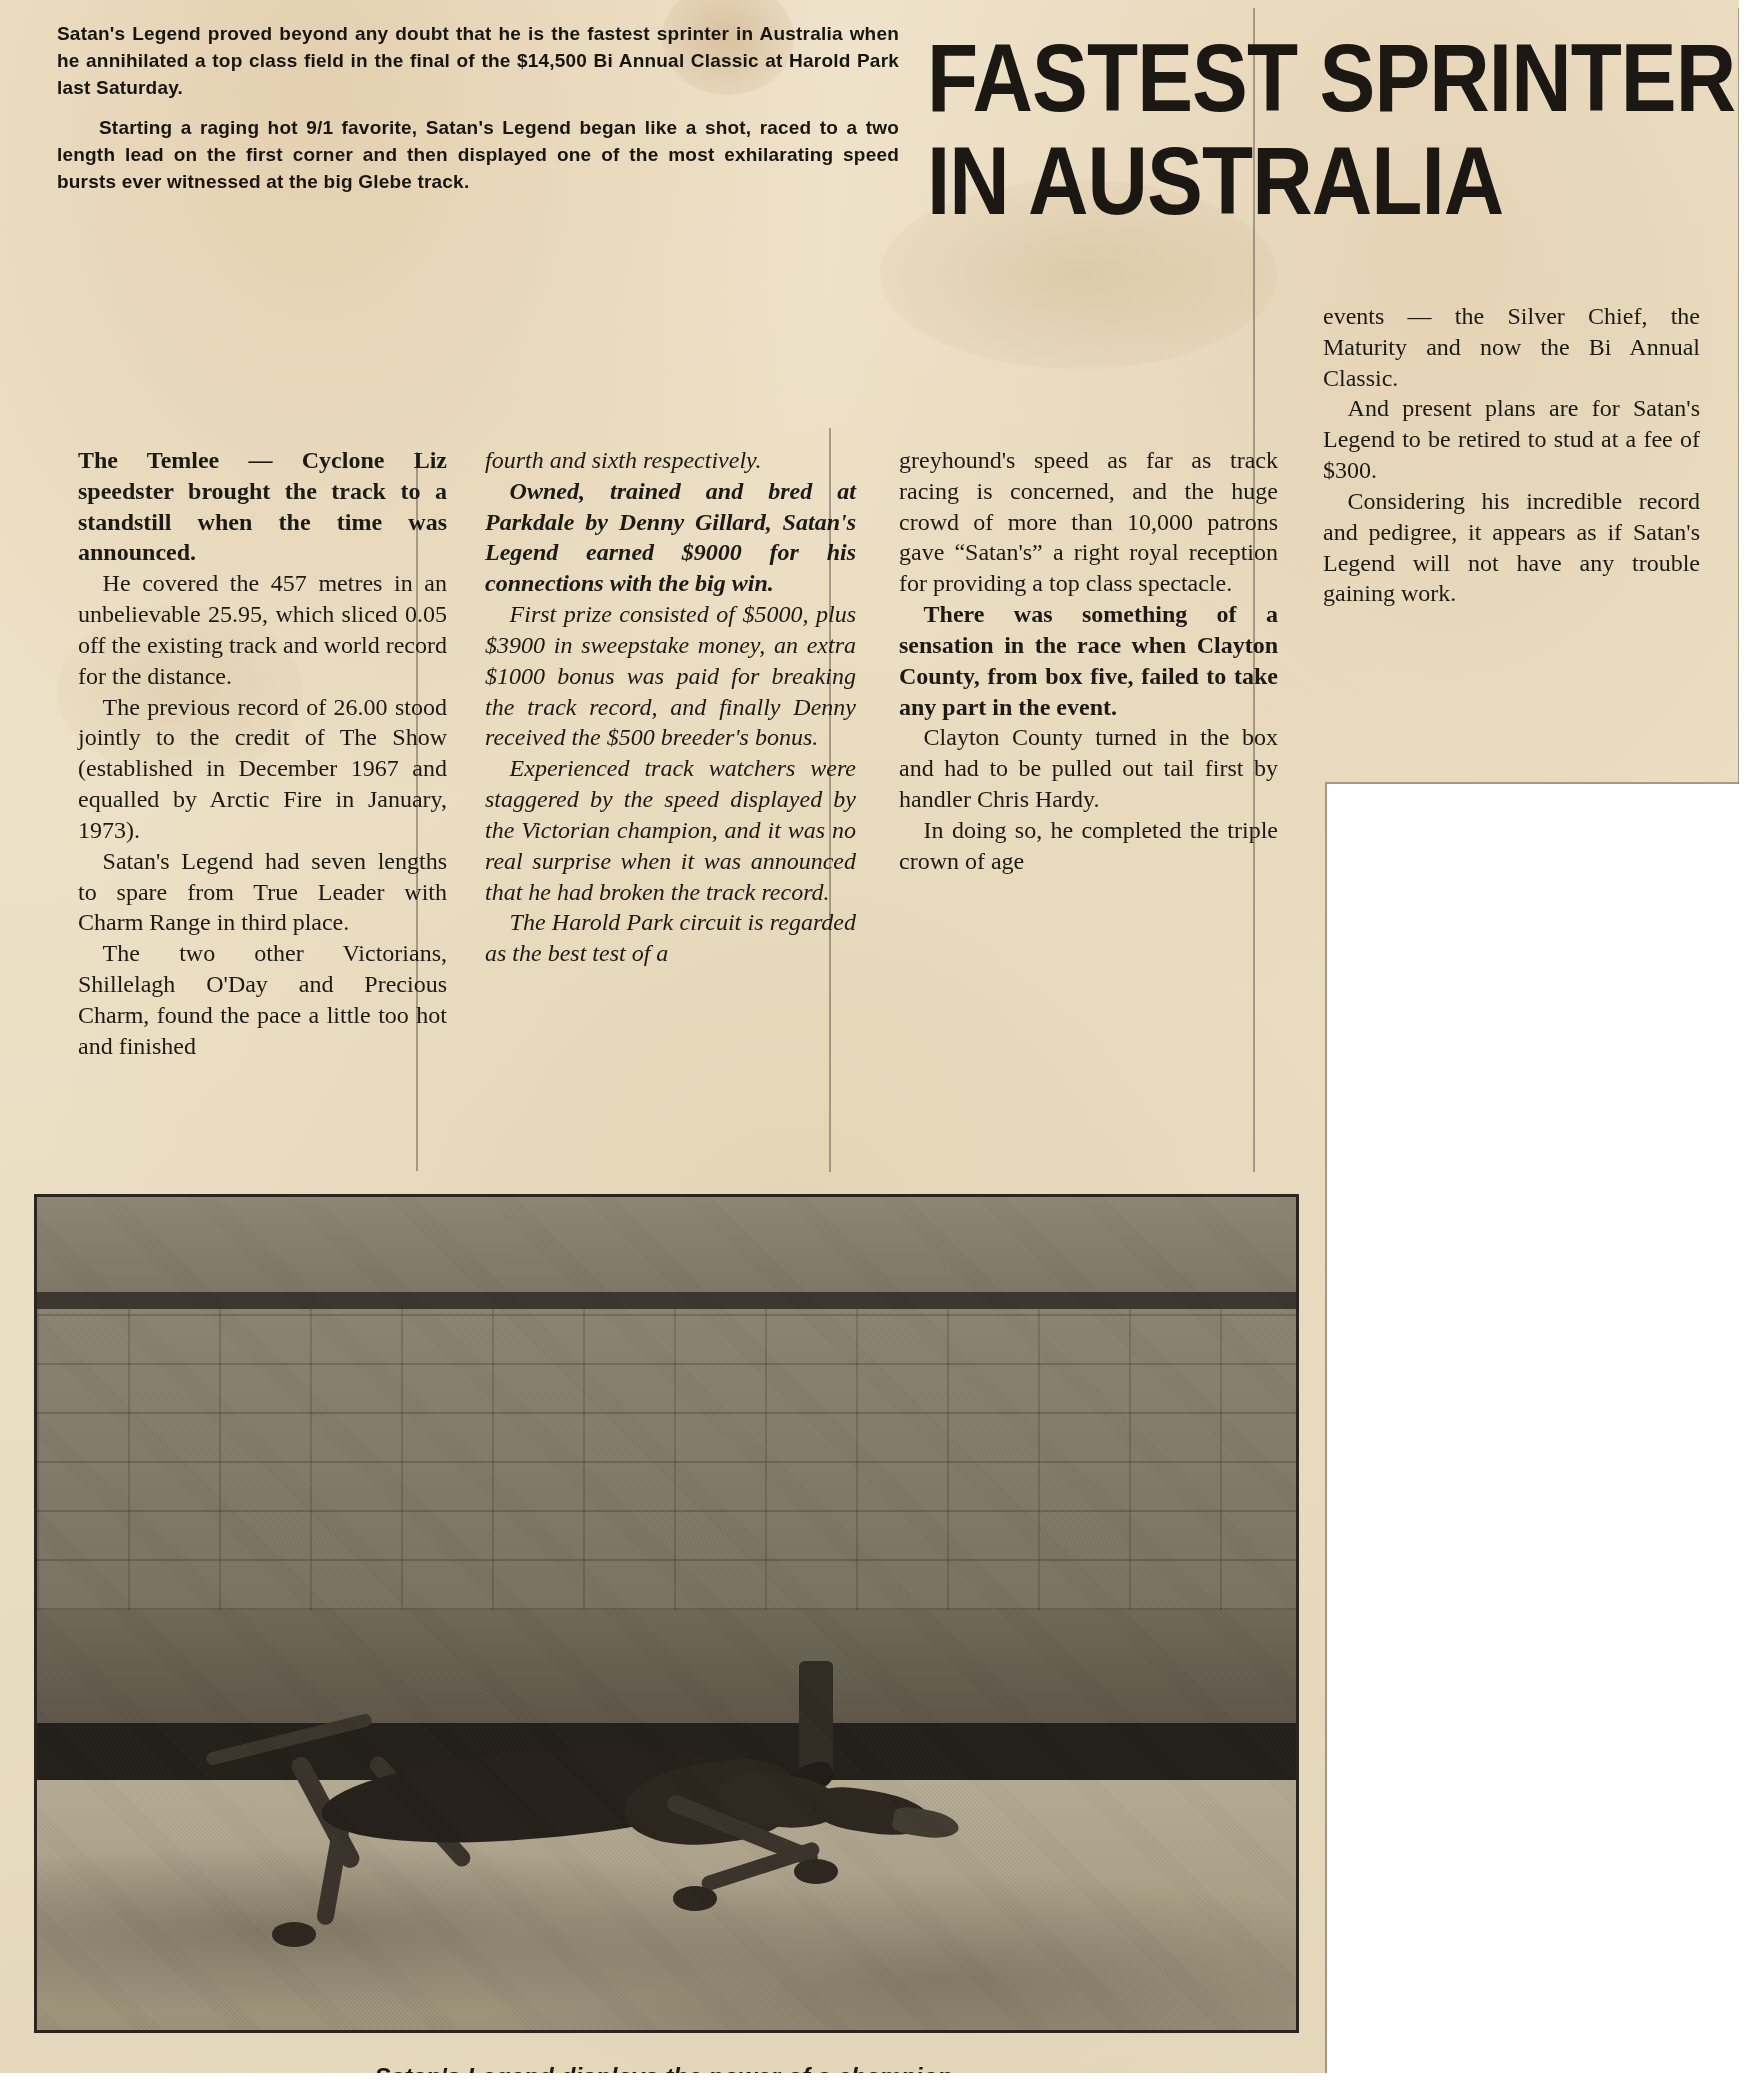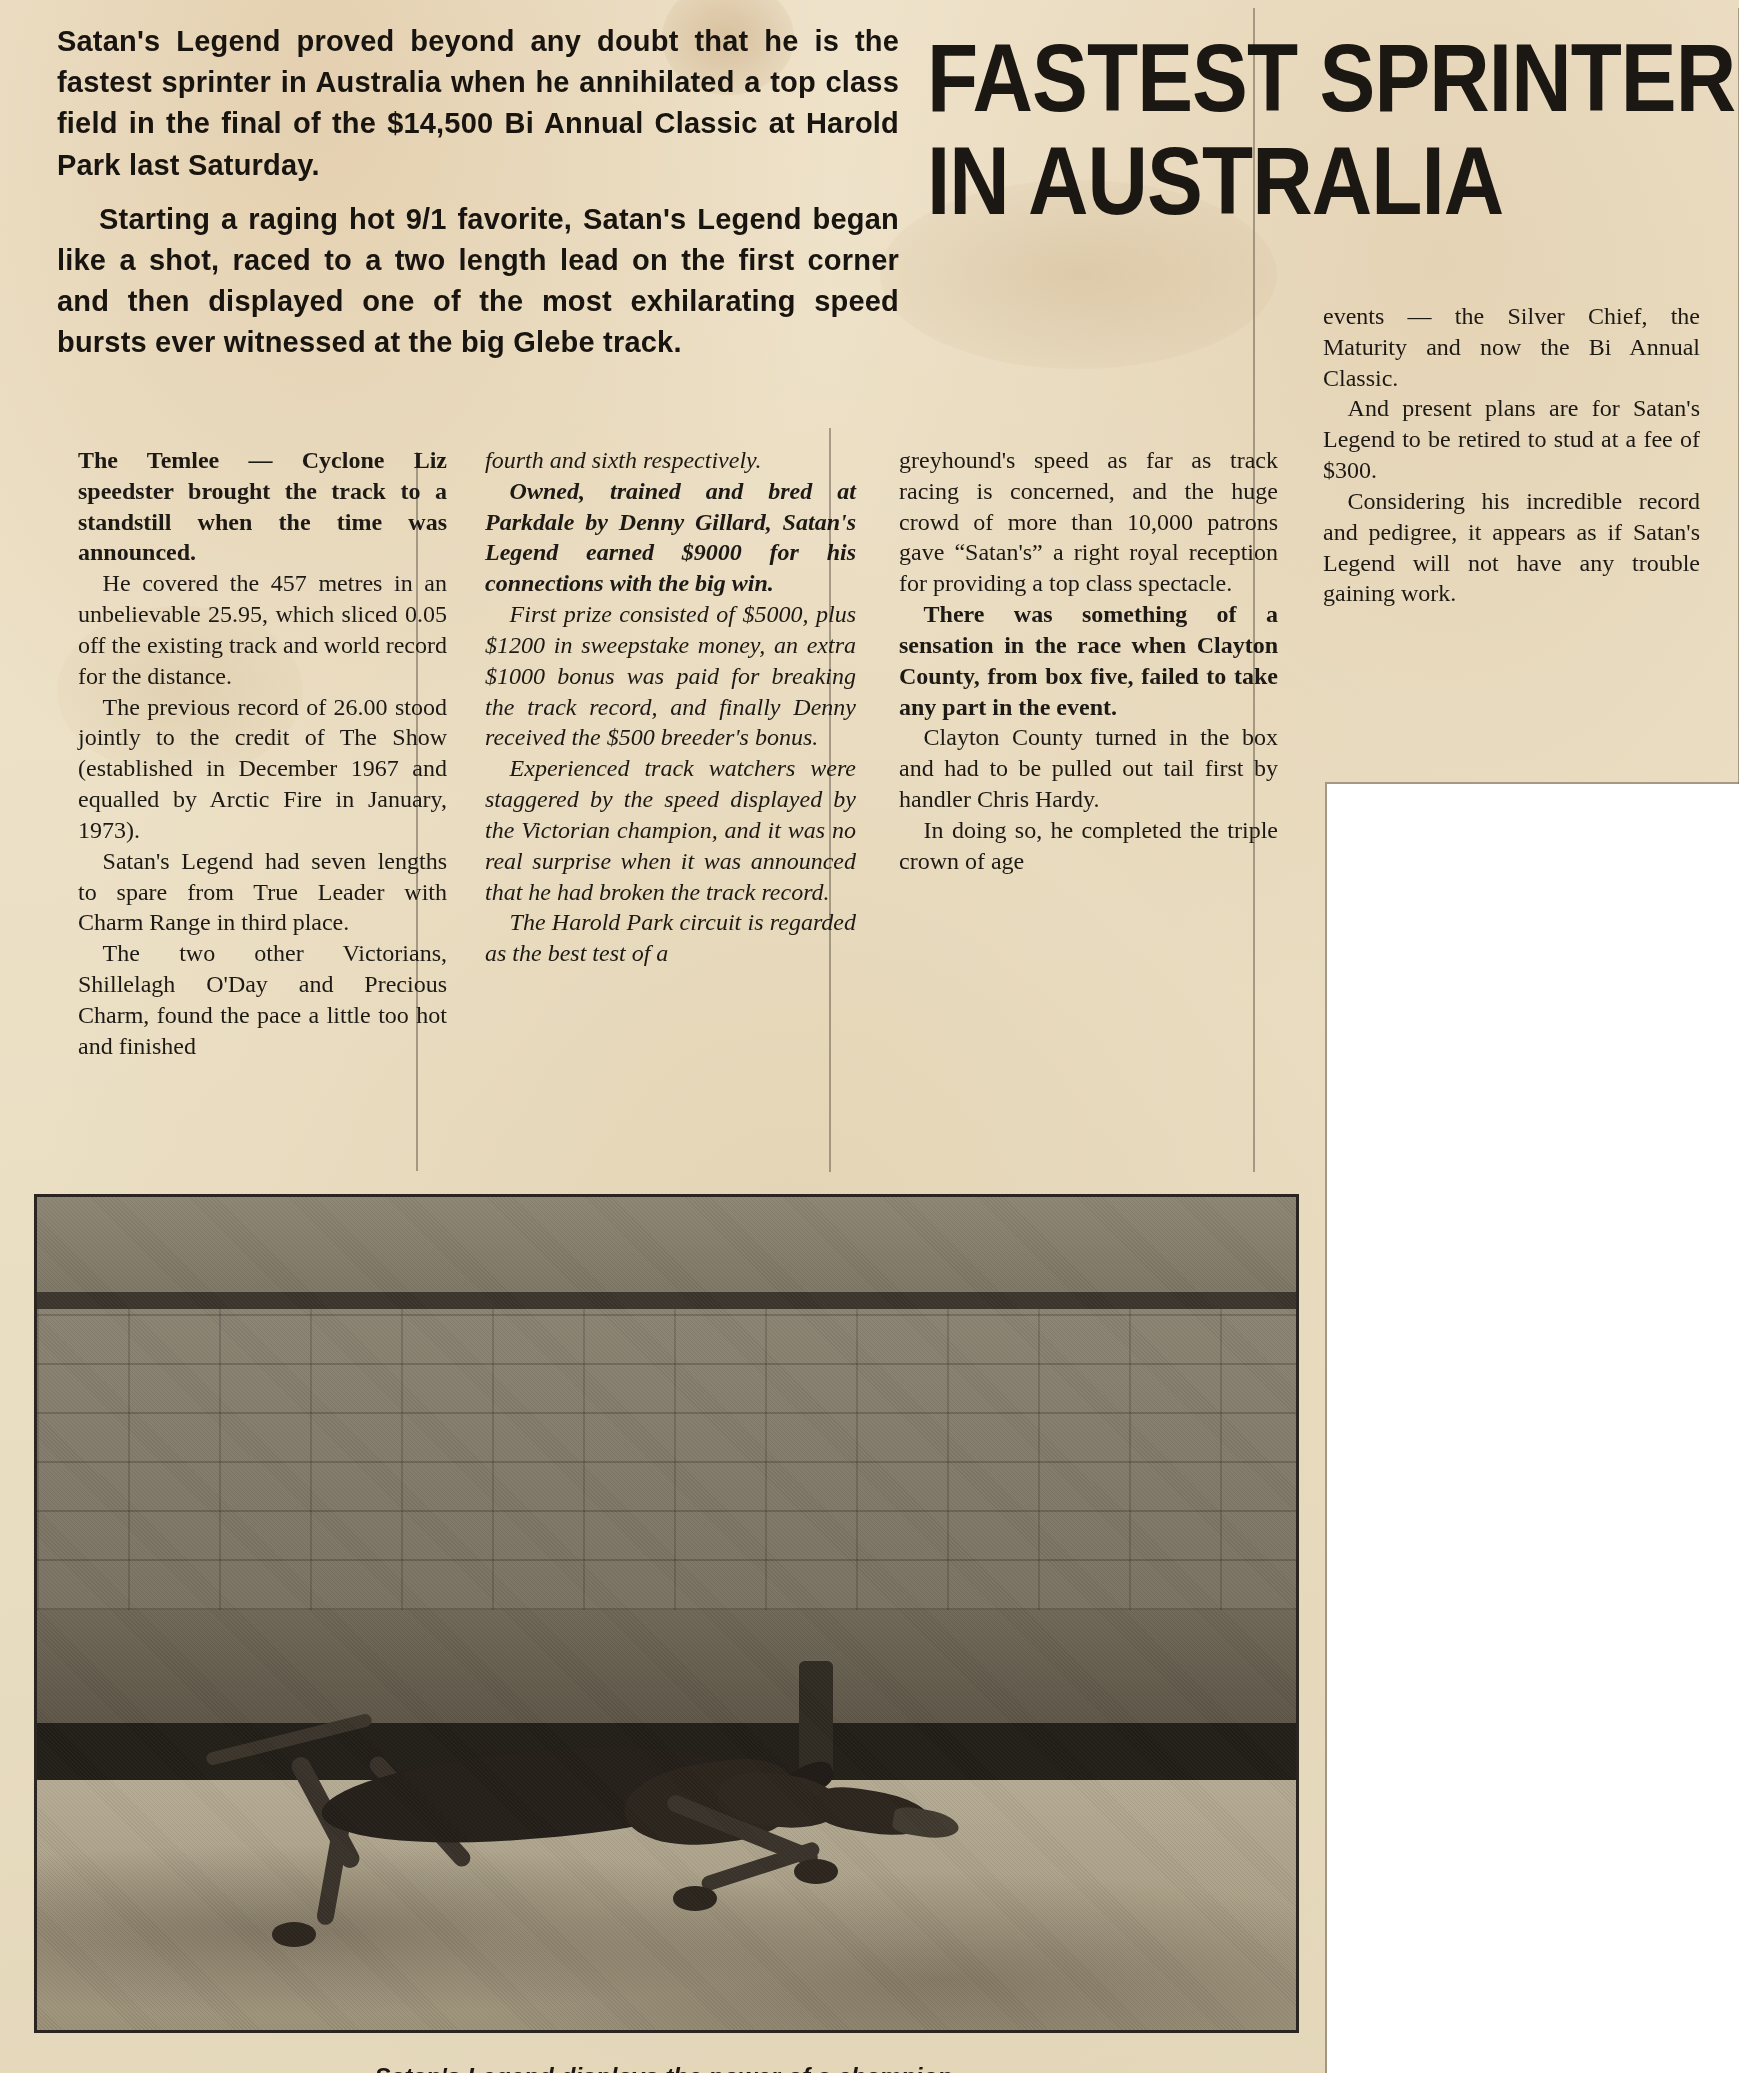--- a/index.html
+++ b/index.html
@@ -81,21 +81,21 @@
 
   
   .intro {
     position: absolute;
     left: 57px;
     top: 21px;
     width: 842px;
     color: #181410;
     font-family: "Liberation Sans", sans-serif;
     font-weight: bold;
-    font-size: 29px;
+    font-size: 19px;
     line-height: 1.42;
     letter-spacing: 0.2px;
   }
   .intro p { margin: 0 0 13.2px 0; }
   .intro p.ind { text-indent: 42px; }
   .intro p.just { text-align: justify; }
 
   
   .cols {
     position: absolute;
@@ -292,21 +292,21 @@
       <p class="b noind">The Temlee — Cyclone Liz speedster brought the track to a standstill when the time was announced.</p>
       <p>He covered the 457 metres in an unbelievable 25.95, which sliced 0.05 off the existing track and world record for the distance.</p>
       <p>The previous record of 26.00 stood jointly to the credit of The Show (established in December 1967 and equalled by Arctic Fire in January, 1973).</p>
       <p>Satan's Legend had seven lengths to spare from True Leader with Charm Range in third place.</p>
       <p>The two other Victorians, Shillelagh O'Day and Precious Charm, found the pace a little too hot and finished</p>
     </div>
 
     <div class="col col-2">
       <p class="noind">fourth and sixth respectively.</p>
       <p class="b">Owned, trained and bred at Parkdale by Denny Gillard, Satan's Legend earned $9000 for his connections with the big win.</p>
-      <p>First prize consisted of $5000, plus $1200 in sweepstake money, an extra $1000 bonus was paid for breaking the track record, and finally Denny received the $500 breeder's bonus.</p>
+      <p>First prize consisted of $5000, plus $3900 in sweepstake money, an extra $1000 bonus was paid for breaking the track record, and finally Denny received the $500 breeder's bonus.</p>
       <p>Experienced track watchers were staggered by the speed displayed by the Victorian champion, and it was no real surprise when it was announced that he had broken the track record.</p>
       <p>The Harold Park circuit is regarded as the best test of a</p>
     </div>
 
     <div class="col col-3">
       <p class="noind">greyhound's speed as far as track racing is concerned, and the huge crowd of more than 10,000 patrons gave “Satan's” a right royal reception for providing a top class spectacle.</p>
       <p class="b">There was something of a sensation in the race when Clayton County, from box five, failed to take any part in the event.</p>
       <p>Clayton County turned in the box and had to be pulled out tail first by handler Chris Hardy.</p>
       <p>In doing so, he completed the triple crown of age</p>
     </div>

